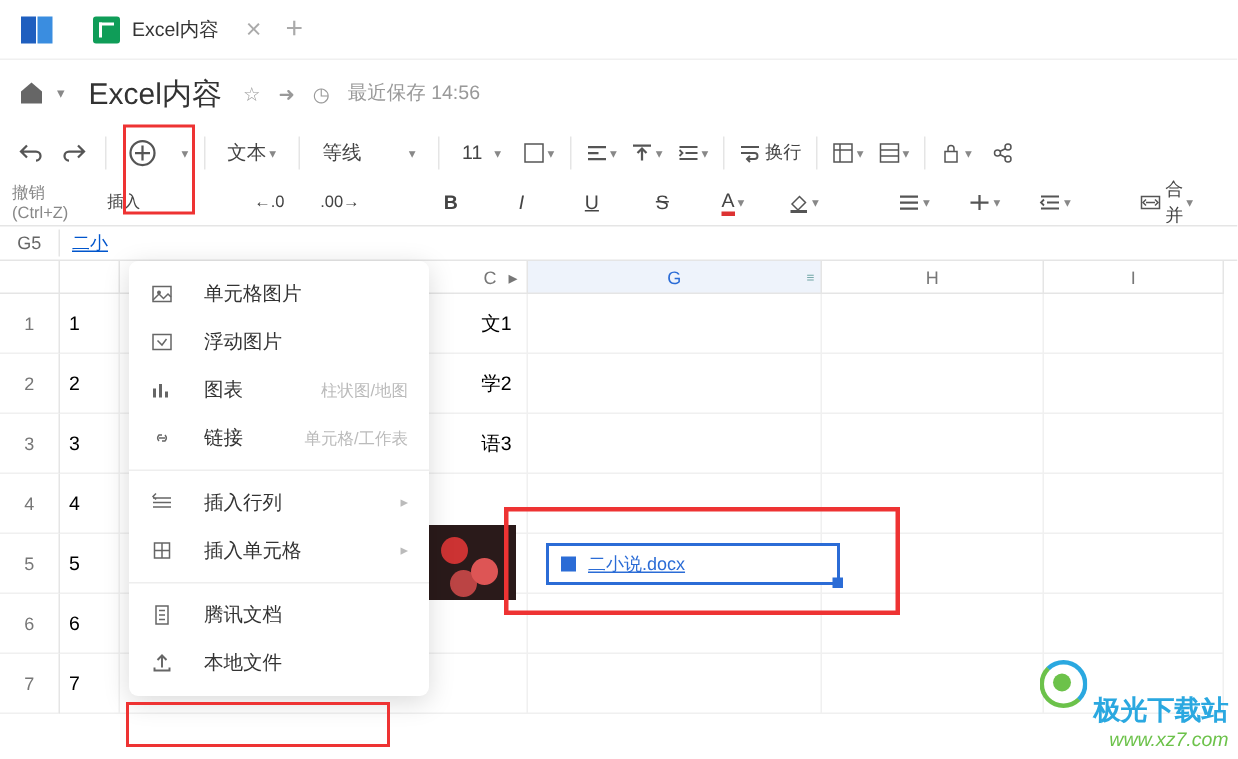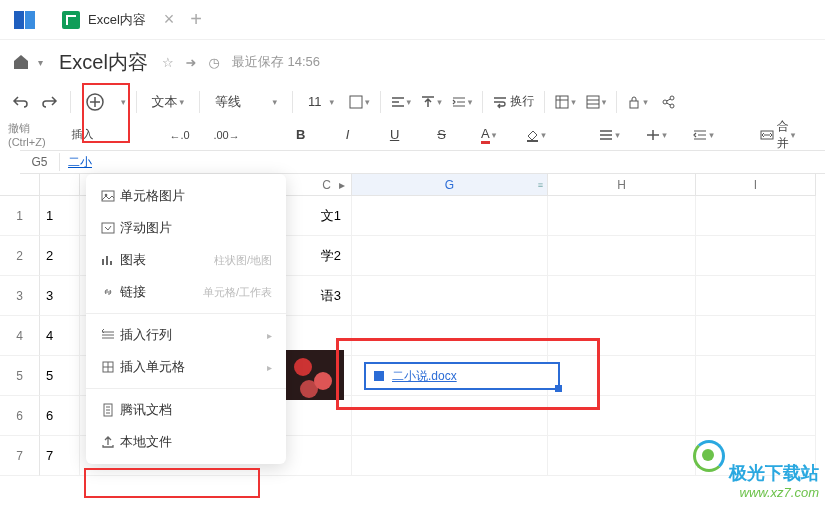--- a/index.html
+++ b/index.html
@@ -23,38 +23,38 @@
 .toolbar-wrap { position:relative; }
 .toolbar { height:36px; display:flex; align-items:center; padding:0 6px; gap:2px; border-bottom:1px solid transparent; }
 .tbtn { display:flex; align-items:center; justify-content:center; min-width:28px; height:28px; color:#444; font-size:13px; cursor:pointer; padding:0 4px; }
 .tbtn svg { display:block; }
 .tbtn .dd { font-size:9px; color:#888; margin-left:2px; }
 .tsep { width:1px; height:22px; background:#e5e5e5; margin:0 4px; }
 .tbtn.wide { min-width:50px; justify-content:space-between; padding:0 8px; border:1px solid transparent; }
 
 .insert-highlight { position:absolute; top:-1px; left:82px; width:48px; height:60px; border:2px solid #e33; pointer-events:none; z-index:50; }
 
-.formula-row { height:24px; display:flex; align-items:center; border-top:1px solid #e5e5e5; border-bottom:1px solid #e5e5e5; font-size:12px;margin-left:20px; }
+.formula-row { height:24px; display:flex; align-items:center; border-top:1px solid #e5e5e5; border-bottom:1px solid #e5e5e5; font-size:12px; }
 .cell-ref { width:40px; text-align:center; color:#666; border-right:1px solid #e5e5e5; padding:2px 0; }
 .formula-val { padding-left:8px; color:#05c; text-decoration:underline; cursor:pointer; }
 
 .sheet { position:relative; }
 .col-headers { display:flex; height:22px; background:#fff; }
 .rowh-spacer { width:40px; border-right:1px solid #e5e5e5; border-bottom:1px solid #e5e5e5; }
 .colh { flex:0 0 auto; border-right:1px solid #e5e5e5; border-bottom:1px solid #e5e5e5; text-align:center; font-size:12px; color:#777; display:flex; align-items:center; justify-content:center; position:relative; }
 .colh.sel { background:#eef3fb; color:#2b6cd6; }
 .colh .colhdd { position:absolute; right:4px; font-size:9px; color:#7aa; }
 
 .grid-body { position:relative; }
 .grow { display:flex; height:40px; }
 .rowh { width:40px; border-right:1px solid #e5e5e5; border-bottom:1px solid #f0f0f0; display:flex; align-items:center; justify-content:center; font-size:12px; color:#777; }
 .gcell { border-right:1px solid #f0f0f0; border-bottom:1px solid #f0f0f0; flex:0 0 auto; font-size:13px; display:flex; align-items:center; padding-left:6px; }
 
 .insert-menu { position:absolute; left:86px; top:0; width:200px; background:#fff; box-shadow:0 4px 18px rgba(0,0,0,0.15); border-radius:6px; padding:6px 0; z-index:60; }
-.mrow { display:flex; align-items:center; padding:7px 14px; font-size:13px; color:#333; cursor:pointer; gap:4px; overflow:hidden; }
+.mrow { display:flex; align-items:center; padding:7px 14px; font-size:13px; color:#333; cursor:pointer; gap:20px; overflow:hidden; }
 .mrow .mic { width:16px; height:16px; display:flex; align-items:center; justify-content:center; color:#666; }
 .mrow .mhint { margin-left:auto; font-size:11px; color:#bbb; white-space:nowrap; }
 .mrow .marrow { margin-left:auto; font-size:10px; color:#bbb; }
 .mdiv { height:1px; background:#eee; margin:5px 0; }
 .local-file-highlight { position:absolute; left:84px; top:300px; width:176px; height:30px; border:2px solid #e33; z-index:70; pointer-events:none; }
 
 .flower-img { position:absolute; left:286px; top:380px; width:58px; height:50px; background:#2a1a1a; overflow:hidden; }
 .flower-img::before { content:""; position:absolute; left:8px; top:8px; width:18px; height:18px; background:#c33; border-radius:50%; box-shadow:20px 14px 0 0 #d55, 6px 22px 0 0 #b44; }
 
 .selected-cell { position:absolute; left:336px; top:368px; width:264px; height:72px; border:3px solid #e33; z-index:40; }

